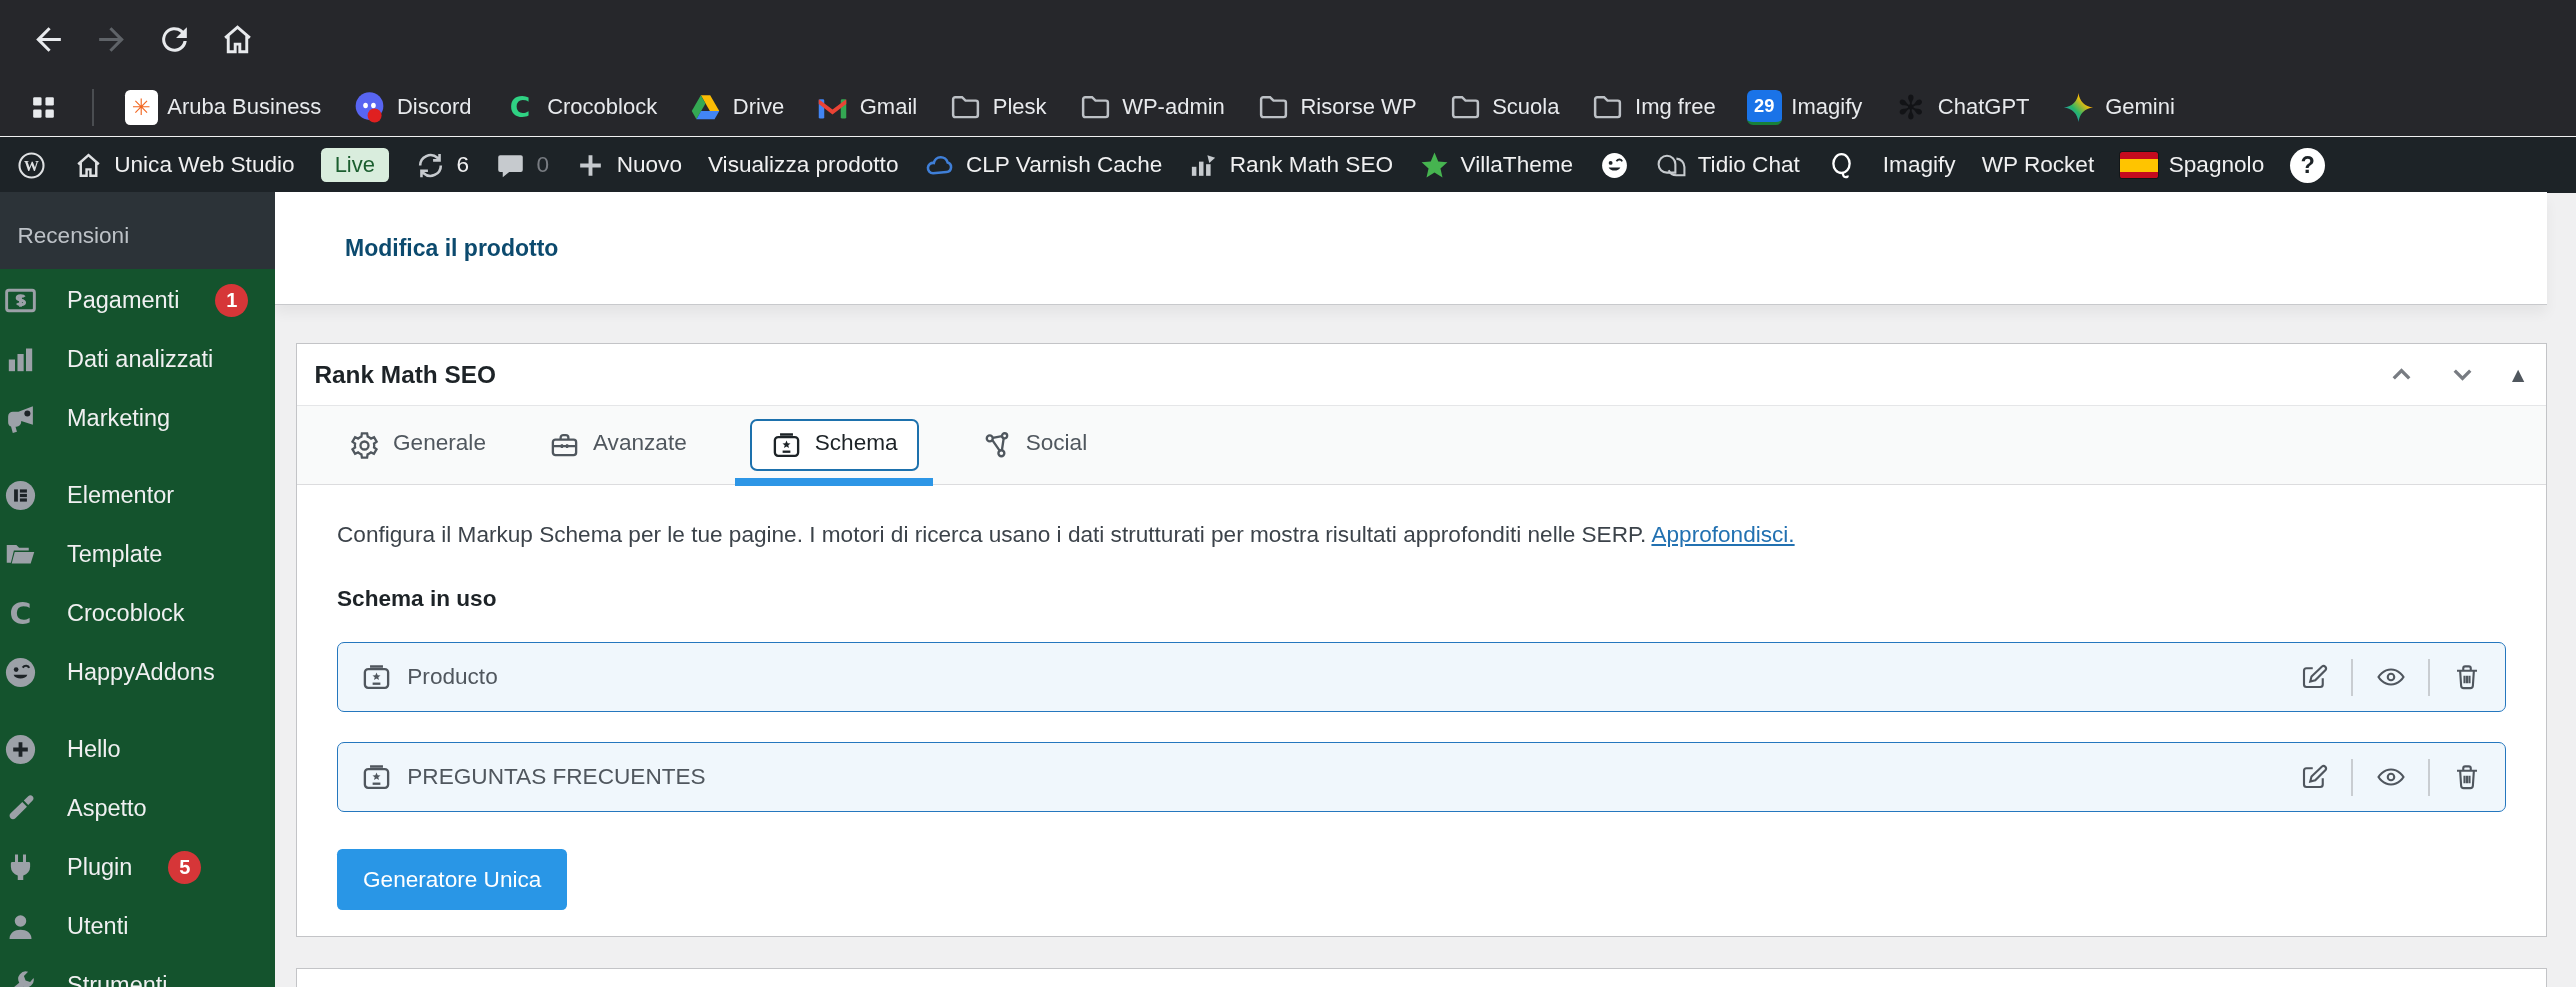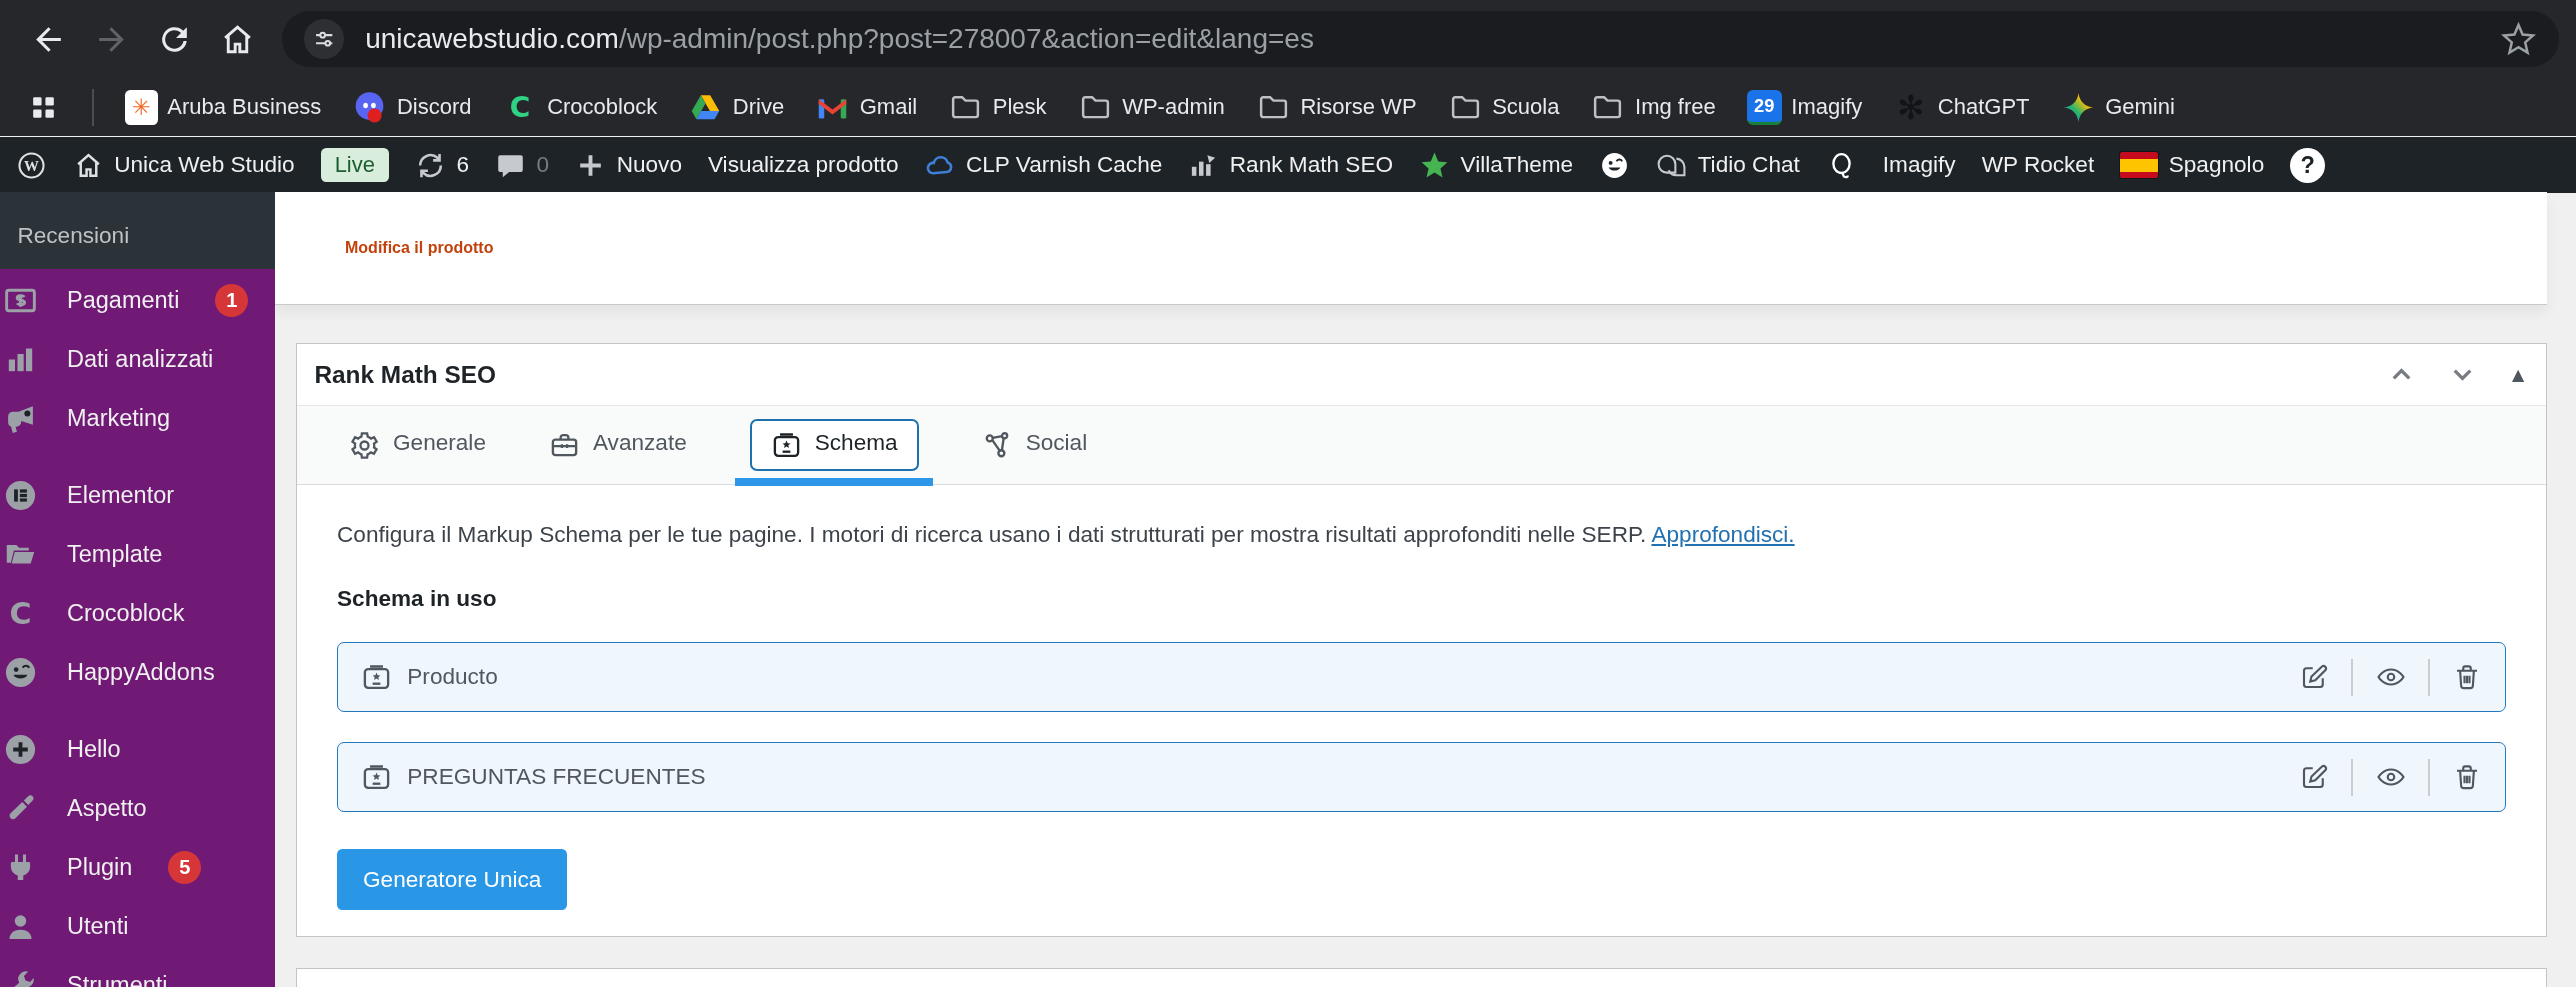--- a/index.html
+++ b/index.html
@@ -30,35 +30,35 @@
   
   .adminbar{position:absolute;left:0;top:137px;width:2576px;height:56px;background:#1d2327;display:flex;align-items:center;padding:0 15.7px;gap:26px;color:#f0f0f1;font-size:22.6px}
   .ab{display:flex;align-items:center;gap:10.5px;white-space:nowrap;flex:none}
   .ab .ic36{width:31px;height:31px}
   .live-badge{background:#d9eddd;color:#1b5e2f;font-size:22px;padding:4.4px 14px;border-radius:5.2px;font-weight:500}
   .muted-count{color:#787c82}
   .flag-es{width:38px;height:26px;border-radius:2.6px;background:linear-gradient(180deg,#c60b1e 0 25%,#ffc400 25% 75%,#c60b1e 75%);box-shadow:0 0 0 0.9px rgba(0,0,0,.4)}
   .qmark{width:35px;height:35px;border-radius:50%;background:#fff;color:#1d2327;display:flex;align-items:center;justify-content:center;font-size:23.5px;font-weight:bold}
 
   
-  .sidebar{position:absolute;left:0;top:192px;width:275px;height:795px;background:#701a75;overflow:hidden}
+  .sidebar{position:absolute;left:0;top:192px;width:275px;height:795px;background:#14532d;overflow:hidden}
   .submenu{height:77px;background:#2c3338;position:relative;overflow:hidden}
   .submenu-partial{position:absolute;top:-21px;left:17.4px;font-size:22.6px;color:#b2b7bc}
   .submenu-current{position:absolute;top:31px;left:17.4px;font-size:22.6px;color:#bdc2c7}
   .menu{margin-top:1.7px}
   .mi{height:59px;display:flex;align-items:center;padding-left:3px;gap:29px;color:#f0f0f1;font-size:23.5px}
   .mi .mic{width:35px;height:35px;color:#9ca1a8;display:flex;align-items:center;justify-content:center;flex:none}
   .mi.sep{margin-top:18.3px}
   .mi-c-glyph{font-size:30px;font-weight:bold;color:#9ca1a8;font-family:"DejaVu Sans",sans-serif}
   .badge{min-width:33px;height:33px;border-radius:16.5px;background:#d63638;color:#fff;font-size:20px;font-weight:bold;display:flex;align-items:center;justify-content:center;padding:0 8.7px;margin-left:7px}
 
   
   .content{position:absolute;left:275px;top:192px;width:2301px;height:795px;overflow:hidden}
   .page-header{width:2272px;height:113px;background:#fff;border-bottom:1.7px solid #c8c9cc;box-shadow:0 8.7px 12.2px rgba(0,0,0,.05);display:flex;align-items:center;padding-left:70px}
-  .page-title{font-size:16px;font-weight:bold;color:#c2410c}
+  .page-title{font-size:23px;font-weight:bold;color:#0c4a6e}
 
   .panel{margin:38px 0 0 21px;width:2251px;background:#fff;border:1.7px solid #c3c4c7}
   .panel-header{height:61px;display:flex;align-items:center;padding:0 17.4px}
   .panel-title{font-size:24.4px;font-weight:bold;color:#1d2327}
   .panel-controls{margin-left:auto;display:flex;align-items:center;gap:30px;color:#787c82}
   .panel-controls svg{width:31px;height:31px}
   .tri{font-size:21px;color:#50575e;line-height:1}
 
   .tabbar{height:80px;background:#f9fafa;border-top:1.7px solid #e5e6e8;border-bottom:1.7px solid #dcdcde;display:flex;align-items:center;padding-left:52px;gap:63px}
   .tab{display:flex;gap:13px;font-size:22.6px;color:#50575e}
@@ -98,35 +98,20 @@
   </div>
   <div class="nav-btn">
     <svg viewBox="0 0 24 24">
         <path d="M17.65 6.35A8 8 0 1 0 19.93 13h-2.08a6 6 0 1 1-1.62-5.22L13 11h7V4l-2.35 2.35z" fill="#e8eaed"></path>
       </svg>
   </div>
   <div class="nav-btn">
     <svg viewBox="0 0 24 24" fill="none" stroke="#e8eaed" stroke-width="1.9">
         <path d="M4 11l8-7 8 7M6 9.5V20h4.5v-5h3v5H18V9.5"></path>
       </svg>
-  </div>
-  <div class="url-pill">
-    <span class="tune-wrap">
-      <svg viewBox="0 0 24 24" fill="none" stroke="#dadce0" stroke-width="2" width="24.4" height="24.4">
-          <path d="M4 8h4M13 8h7M4 16h9M18 16h2"></path>
-          <circle cx="10.5" cy="8" r="2.3"></circle>
-          <circle cx="15.5" cy="16" r="2.3"></circle>
-        </svg>
-    </span>
-    <span class="url-text"><span>unicawebstudio.com</span><span class="url-path">/wp-admin/post.php?post=278007&amp;action=edit&amp;lang=es</span></span>
-    <span class="pill-star">
-      <svg viewBox="0 0 24 24" width="35" height="35" fill="none" stroke="#9aa0a6" stroke-width="1.7">
-          <path d="M12 17.3l-6.2 3.7 1.6-7.03L2 9.24l7.2-.61L12 2l2.8 6.63 7.2.61-5.4 4.73 1.6 7.03z"></path>
-        </svg>
-    </span>
   </div>
 </div>
 
 <div class="bookmarks">
   <span class="bm-ic">
     <svg viewBox="0 0 24 24" fill="#e8eaed" width="31" height="31">
         <rect x="4" y="4" width="6.5" height="6.5" rx="1"></rect>
         <rect x="13.5" y="4" width="6.5" height="6.5" rx="1"></rect>
         <rect x="4" y="13.5" width="6.5" height="6.5" rx="1"></rect>
         <rect x="13.5" y="13.5" width="6.5" height="6.5" rx="1"></rect>

